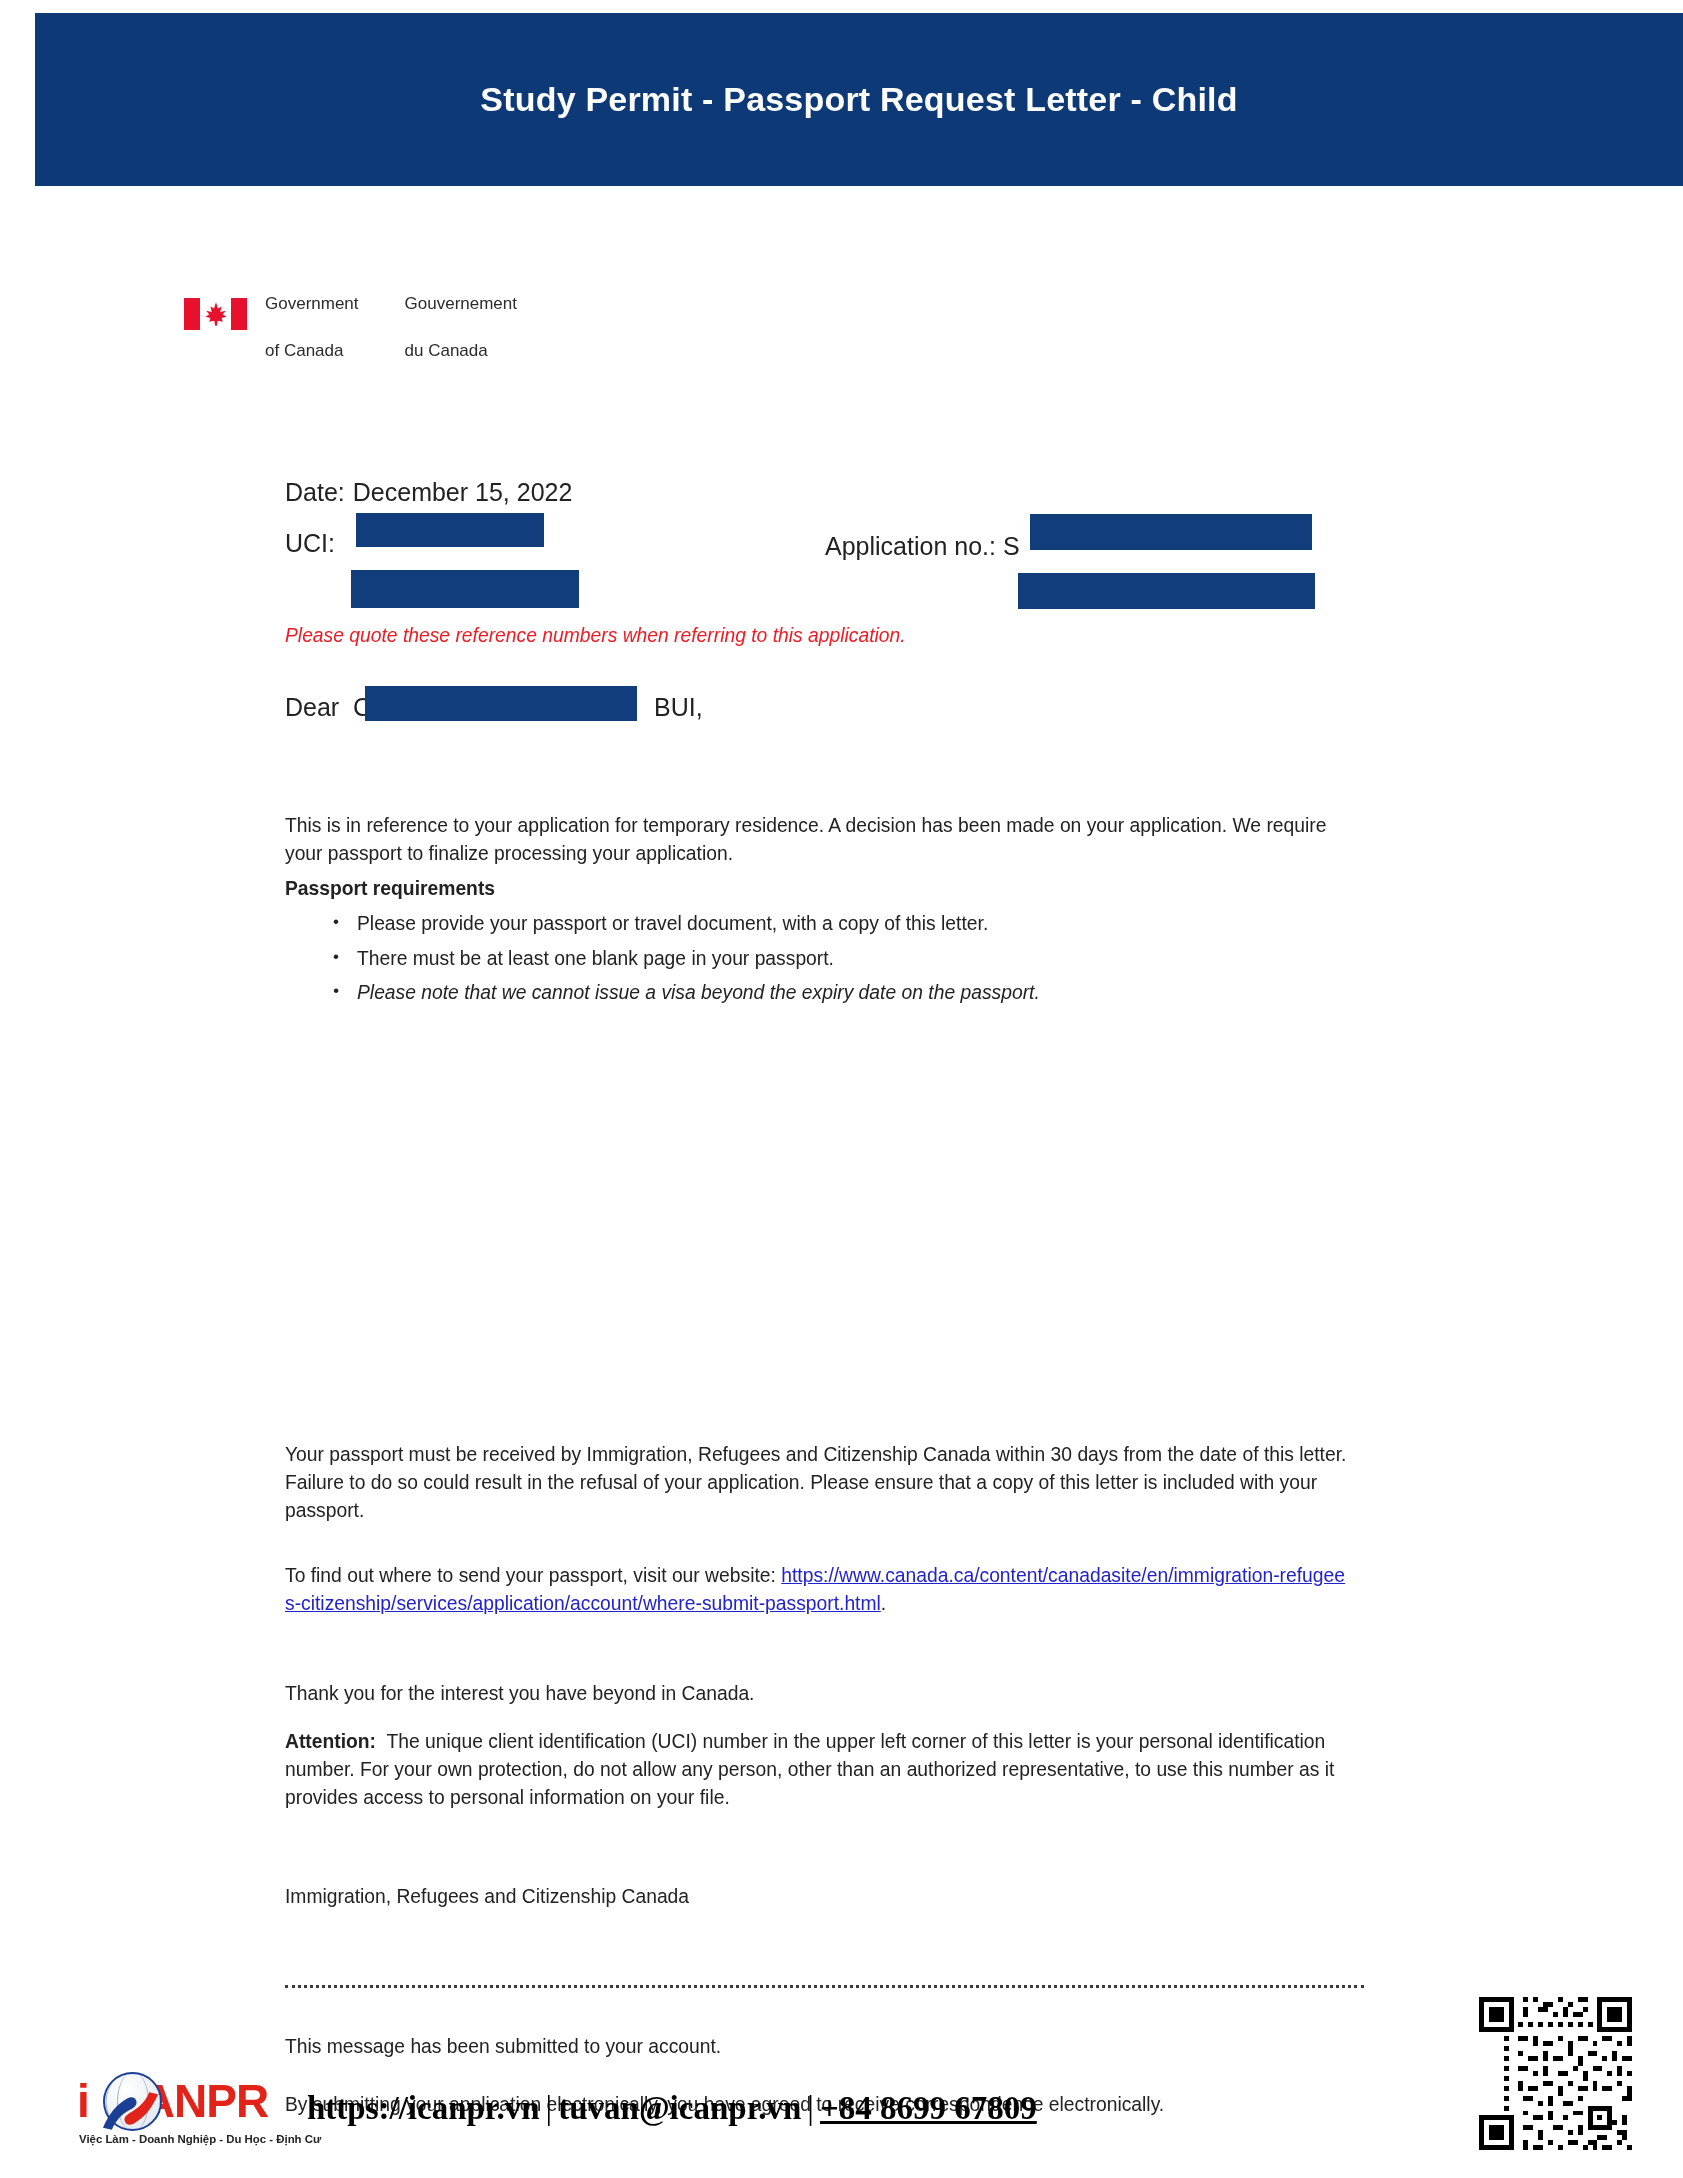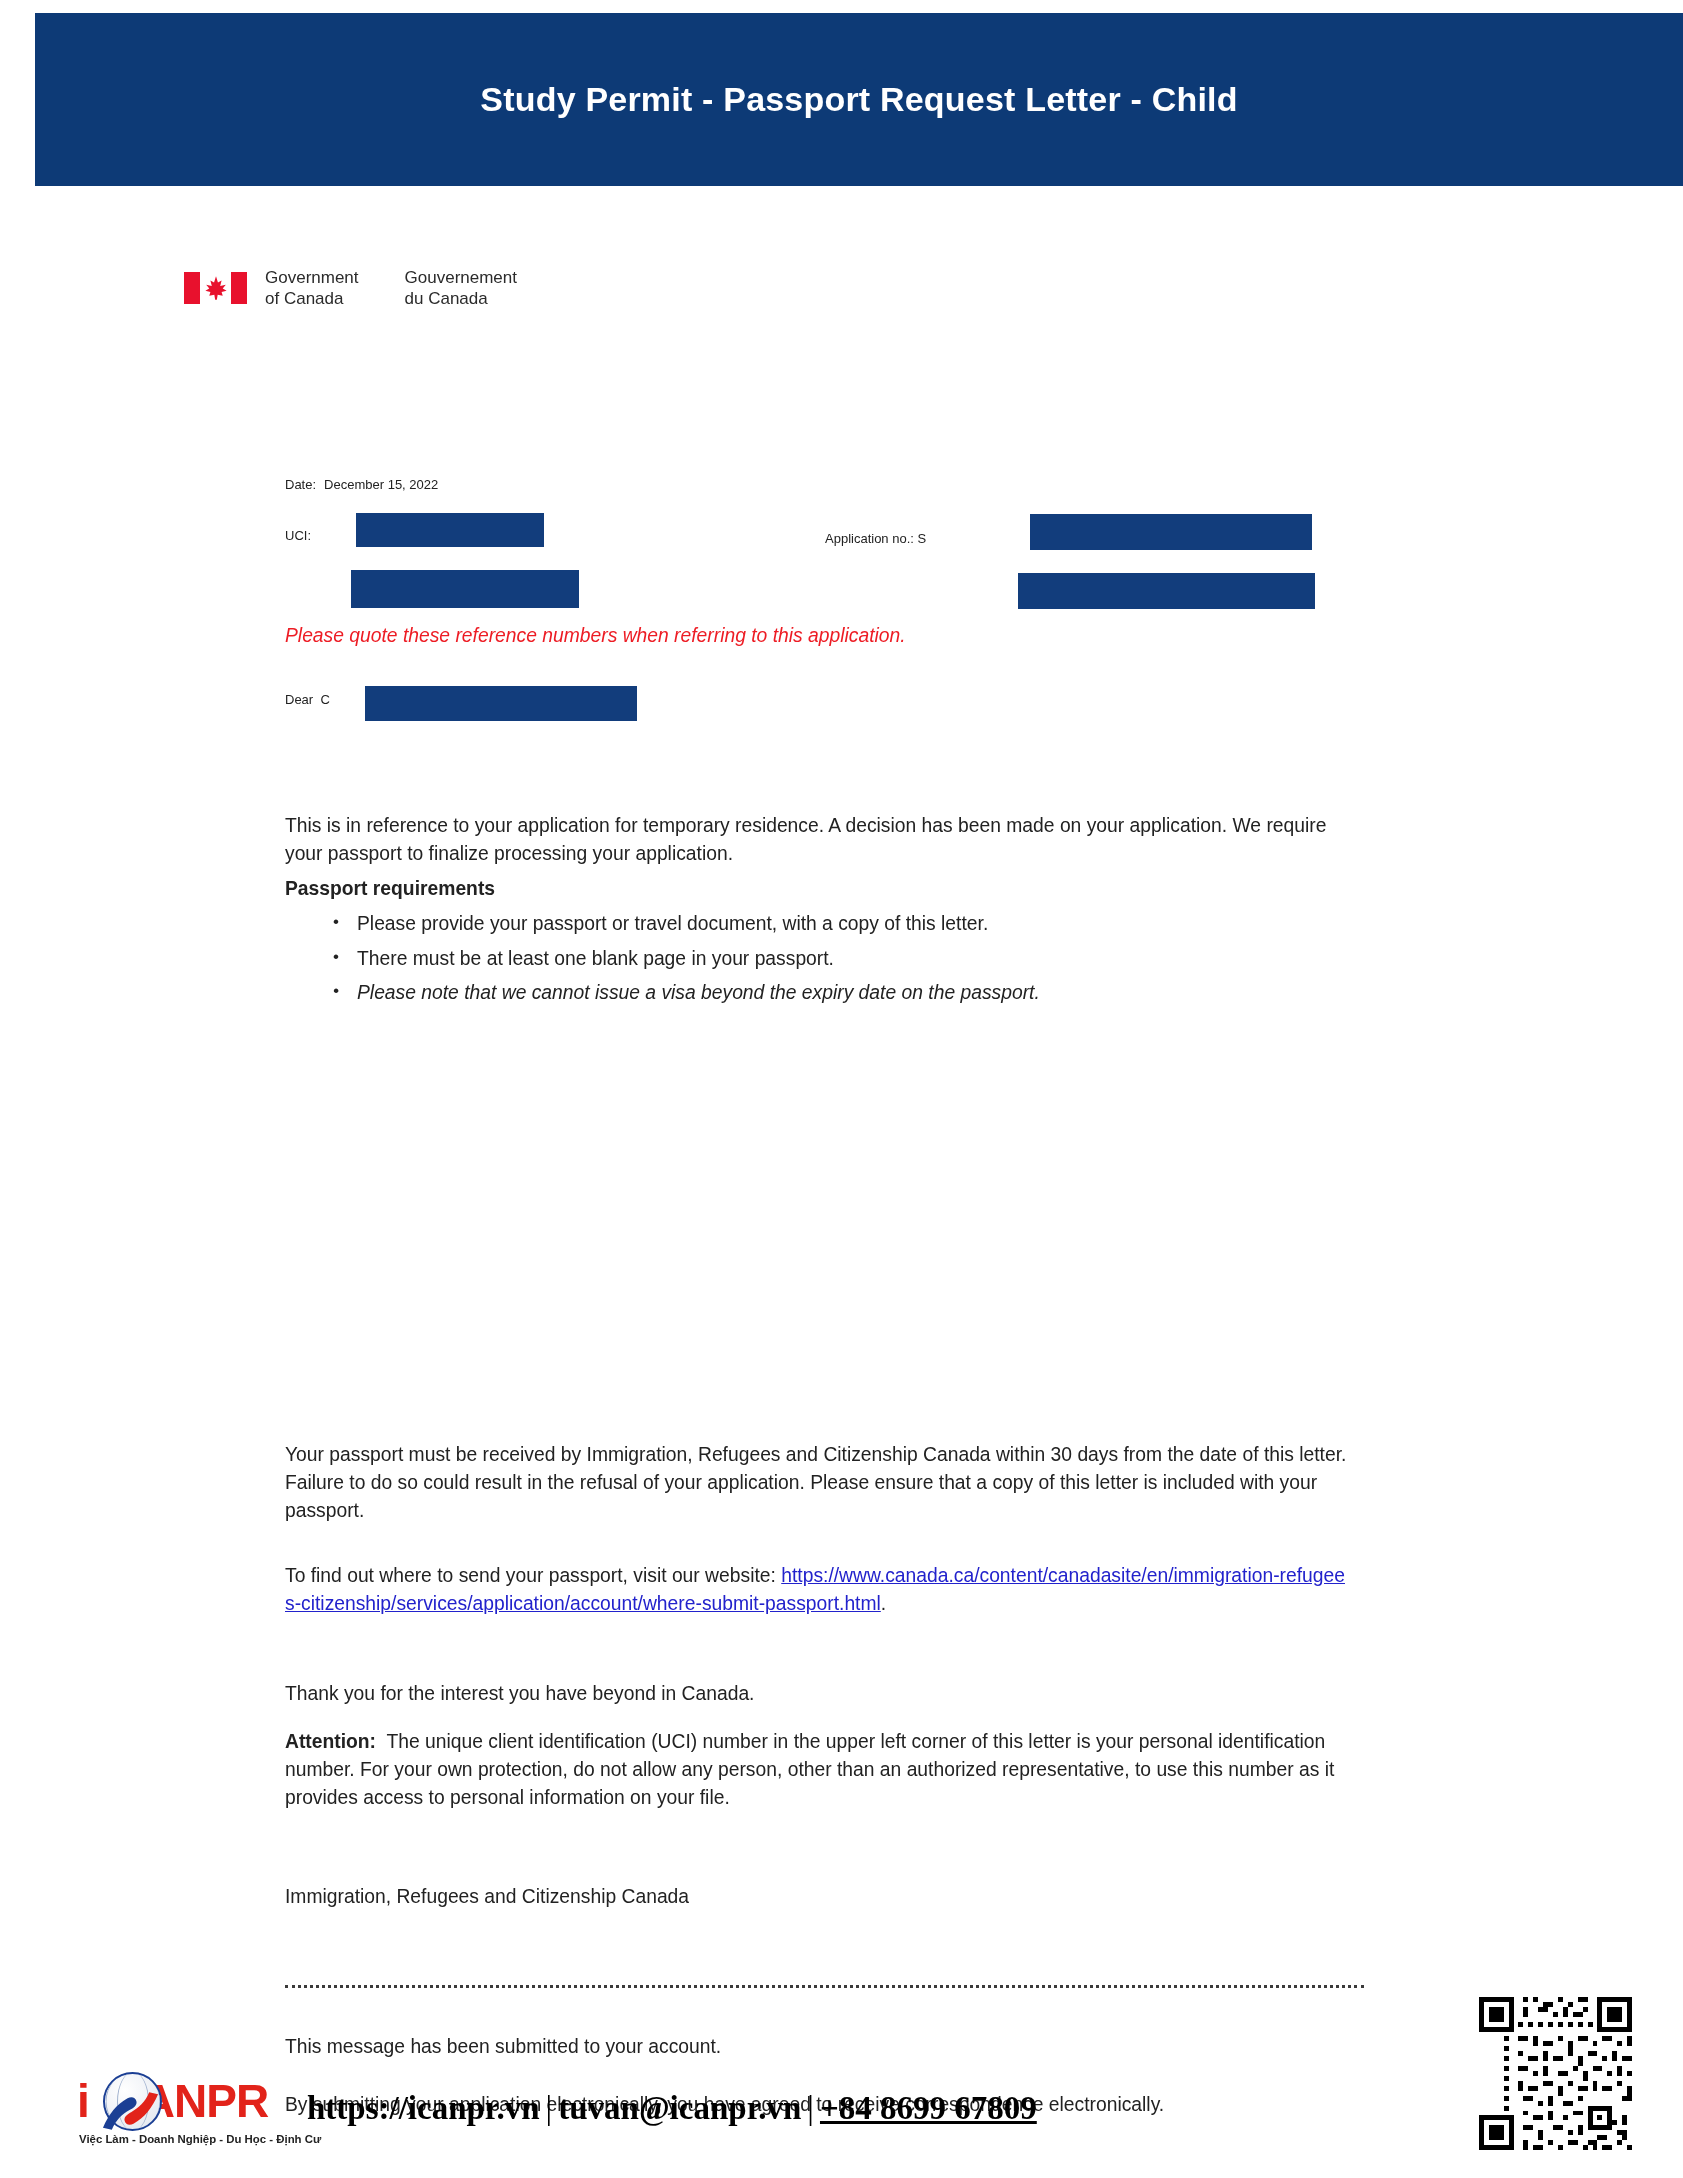--- a/index.html
+++ b/index.html
@@ -78,27 +78,27 @@
   }
   .goc-text {
     display: flex;
     gap: 46px;
     color: #2b2b2b;
     font-size: 17px;
     line-height: 1.25;
     white-space: nowrap;
     font-family: "Liberation Sans", sans-serif;
   }
-  .goc-text .col span { display: block; }
+  .goc-text .col span { display: block; margin-top: 26px; }
 
   
   .doc-text {
     position: absolute;
     color: #222222;
-    font-size: 13px;
+    font-size: 25px;
     line-height: 1.22;
     font-family: "Liberation Sans", sans-serif;
     white-space: nowrap;
   }
   .doc-para {
     position: absolute;
     color: #222222;
     font-size: 19.3px;
     line-height: 1.45;
     font-family: "Liberation Sans", sans-serif;

